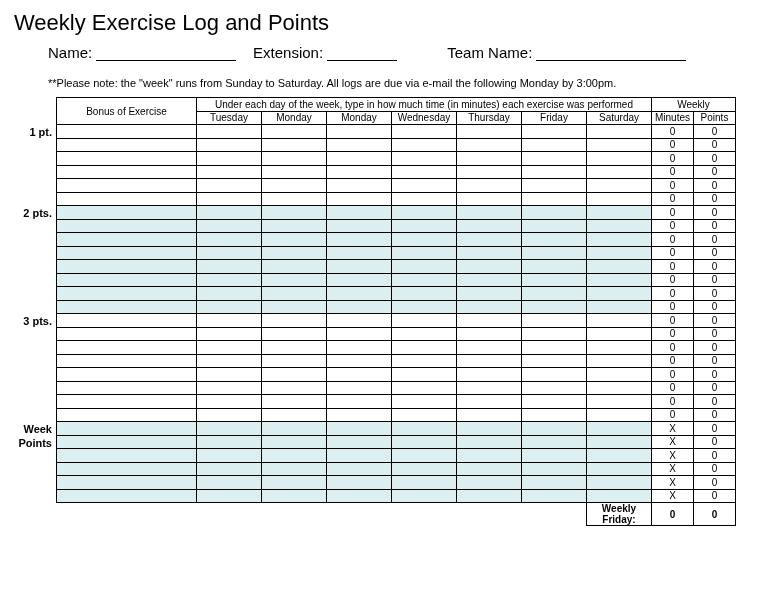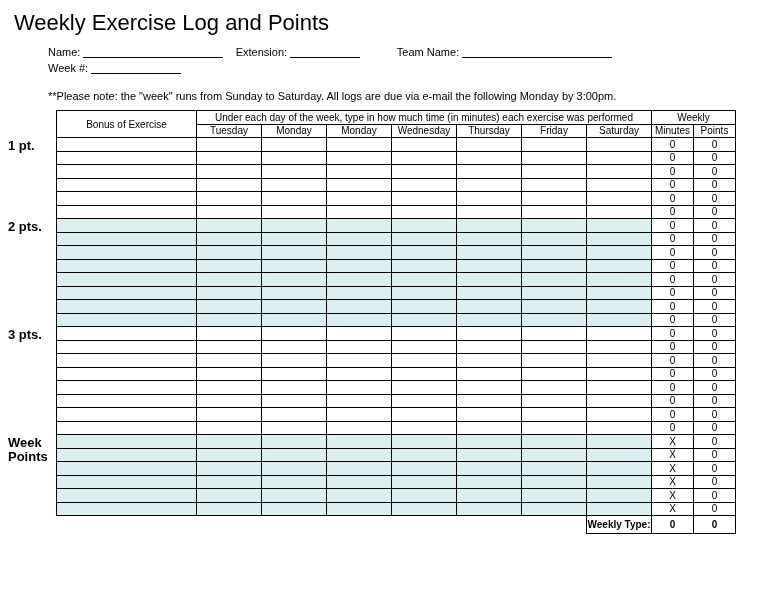--- a/index.html
+++ b/index.html
@@ -9,21 +9,21 @@
     font-family: Arial, sans-serif;
     background: #fff;
     width: 768px;
   }
   .title {
     font-size: 22px;
     font-weight: normal;
     margin: 2px 0 8px 6px;
   }
   .header-fields {
-    font-size: 11px;
+    font-size: 15px;
     margin-left: 40px;
     margin-bottom: 16px;
   }
   .header-fields .row { margin-bottom: 2px; }
   .field-label { display: inline-block; }
   .underline {
     display: inline-block;
     border-bottom: 1px solid #000;
     height: 14px;
     vertical-align: bottom;
@@ -32,22 +32,23 @@
     font-size: 11px;
     margin: 10px 0 8px 40px;
   }
   .grid-wrap {
     display: flex;
     align-items: flex-start;
   }
   .left-labels {
     width: 48px;
     padding-top: 29px;
-    font-size: 13px;
+    font-size: 11px;
     font-weight: bold;
+    text-align: right;
     padding-right: 4px;
   }
   .left-labels div { height: 13.5px; line-height: 13.5px; }
   table {
     border-collapse: collapse;
     font-size: 10px;
   }
   th, td {
     border: 1px solid #000;
     padding: 0;
@@ -73,24 +74,20 @@
   <div class="row">
     <span class="field-label">Name:</span>
     <span class="underline" style="width:140px"></span>
     &nbsp;&nbsp;
     <span class="field-label">Extension:</span>
     <span class="underline" style="width:70px"></span>
     &nbsp;&nbsp;&nbsp;&nbsp;&nbsp;&nbsp;&nbsp;&nbsp;&nbsp;&nbsp;
     <span class="field-label">Team Name:</span>
     <span class="underline" style="width:150px"></span>
   </div>
-  <div class="row">
-    <span class="field-label">Week #:</span>
-    <span class="underline" style="width:90px"></span>
-  </div>
 </div>
 
 <div class="note">**Please note: the "week" runs from Sunday to Saturday.  All logs are due via e-mail the following Monday by 3:00pm.</div>
 
 <div class="grid-wrap">
   <div class="left-labels" id="left-labels">
       <div>1 pt.</div>
       <div></div>
       <div></div>
       <div></div>
@@ -472,19 +469,19 @@
           <td class="day-col tinted"></td>
           <td class="day-col tinted"></td>
           <td class="day-col tinted"></td>
           <td class="wk-col">X</td>
           <td class="wk-col">0</td>
         </tr>
       </tbody>
     <tfoot>
       <tr class="footer-row">
         <td class="noborder" colspan="7"></td>
-        <td>Weekly Type:</td>
+        <td>Weekly Friday:</td>
         <td class="wk-col">0</td>
         <td class="wk-col">0</td>
       </tr>
     </tfoot>
   </table>
 </div>
 
 </body></html>

